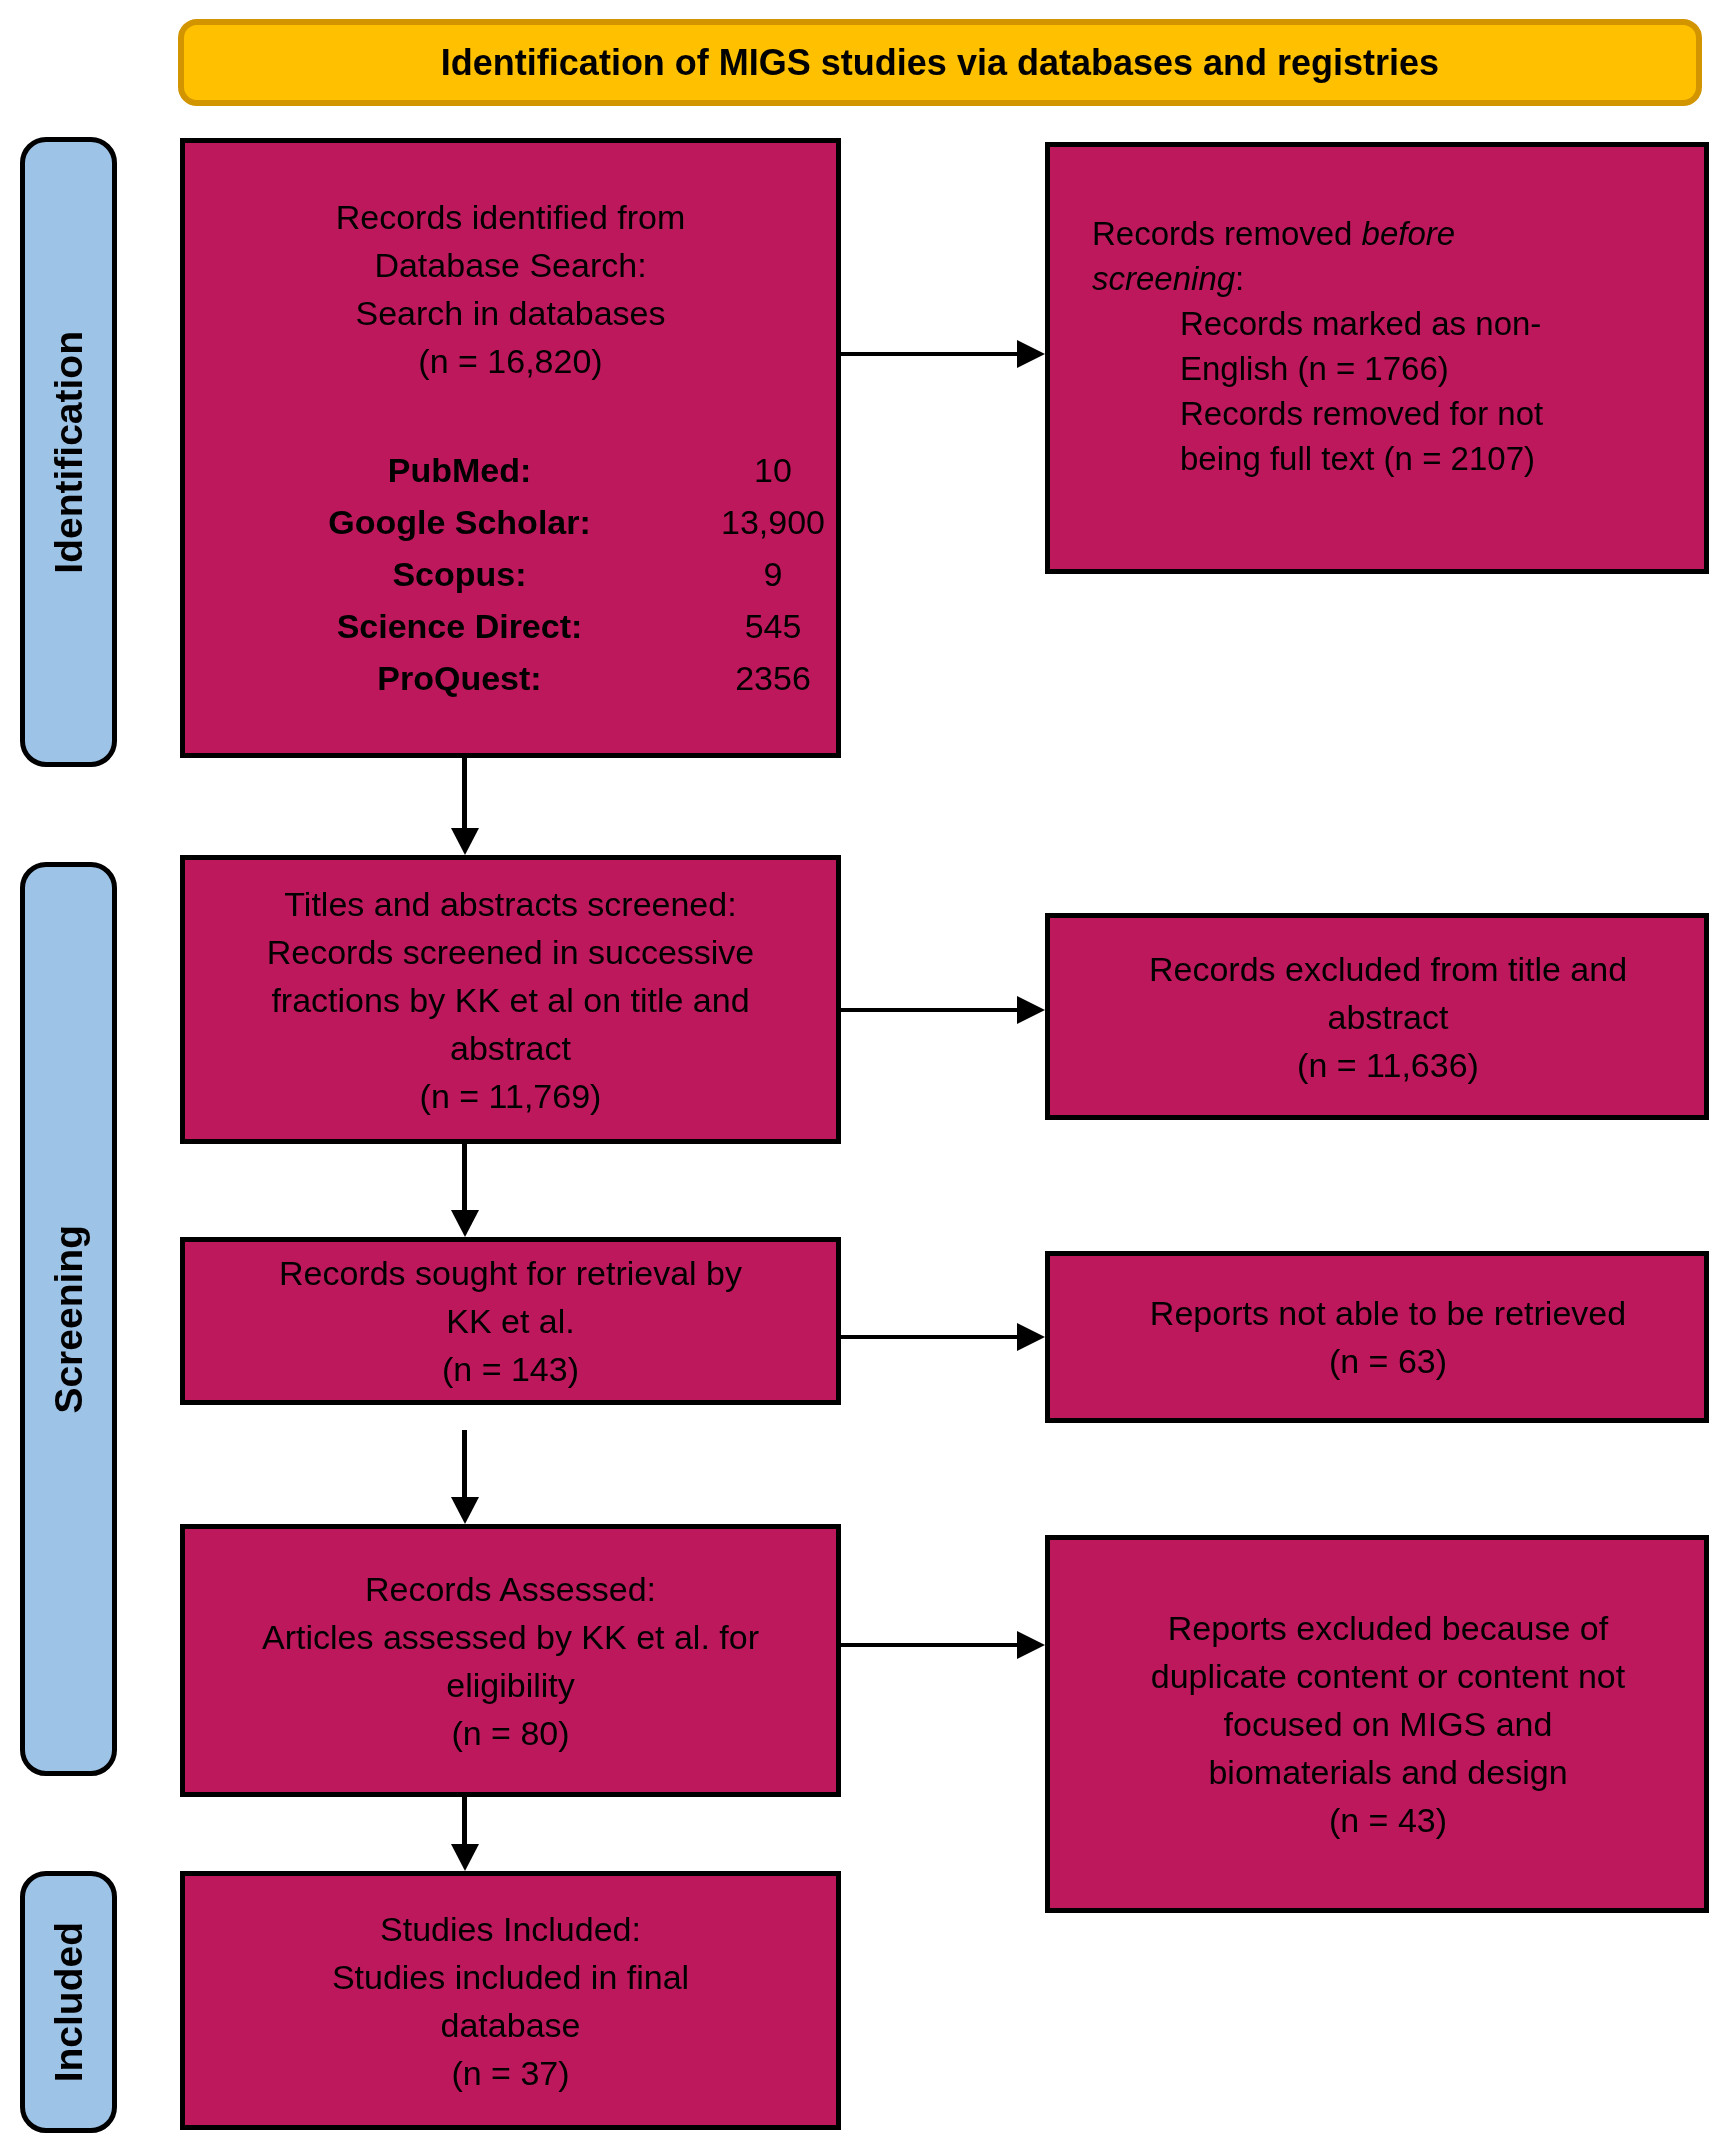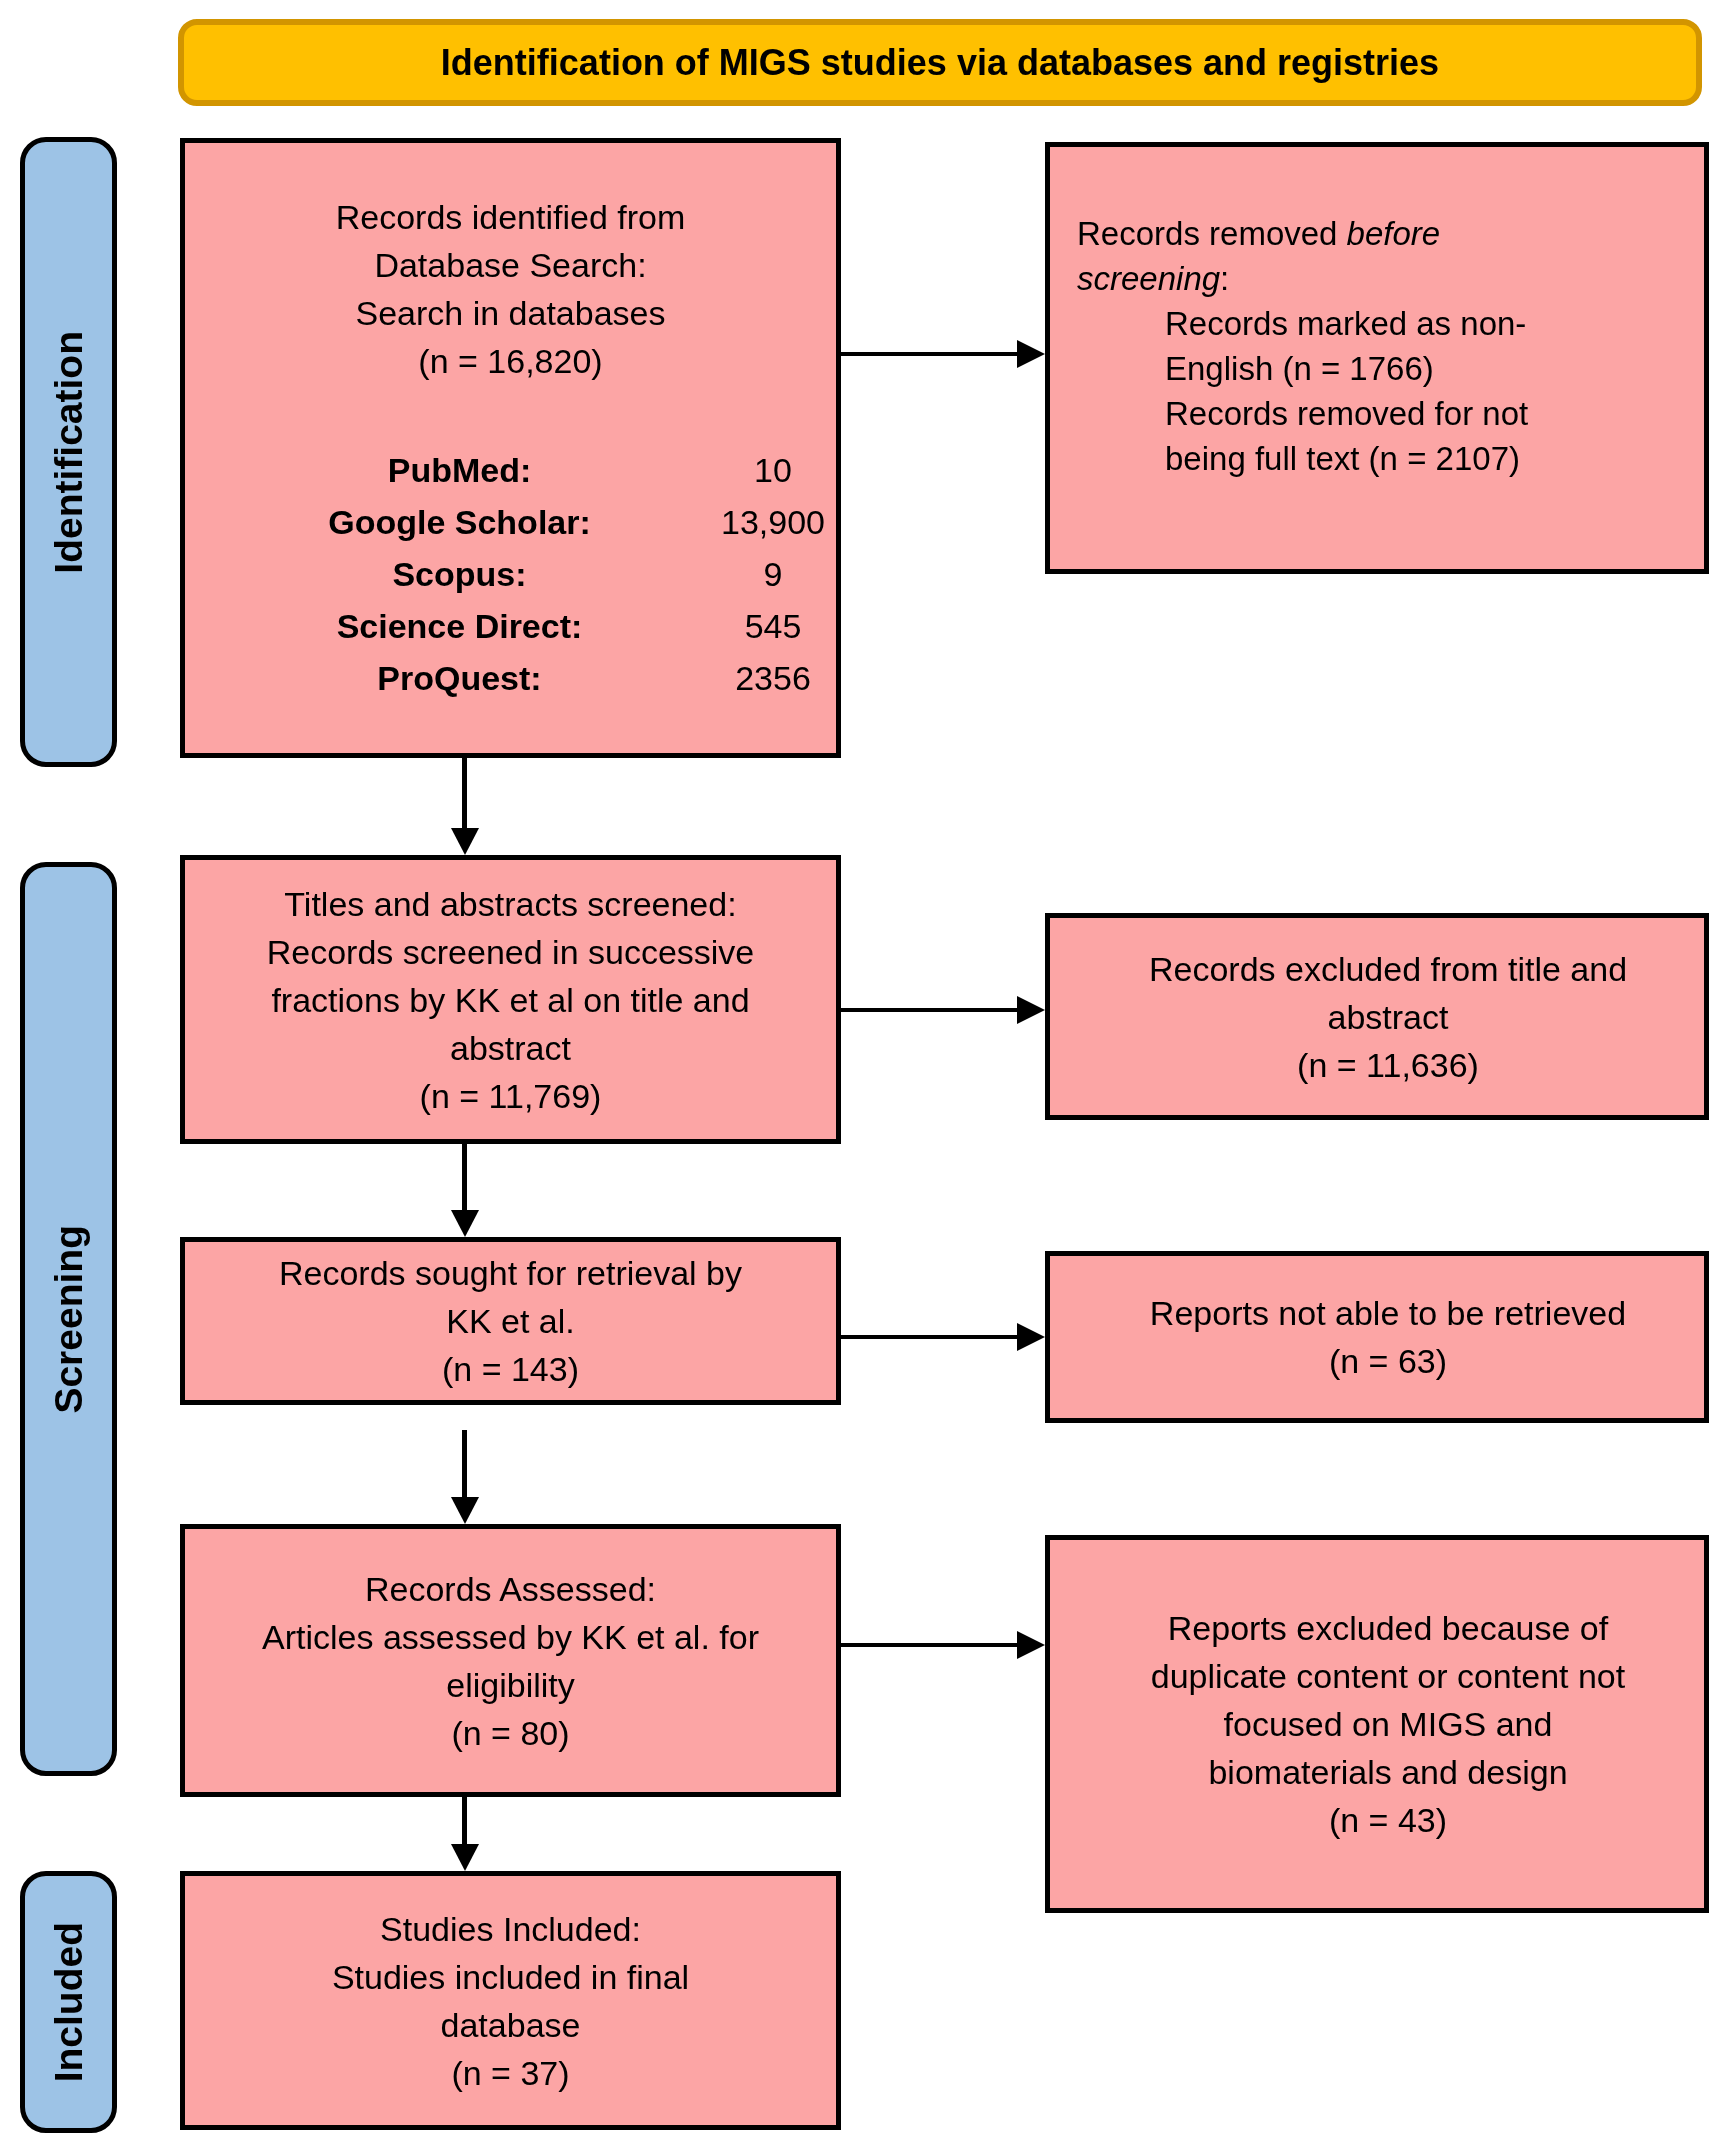--- a/index.html
+++ b/index.html
@@ -20,33 +20,33 @@
   }
   .stage .vtext {
     writing-mode:vertical-rl; transform:rotate(180deg);
     font-size:39px; font-weight:bold; white-space:nowrap;
   }
   .stage-identification { top:137px; height:630px; }
   .stage-screening     { top:862px; height:914px; }
   .stage-included      { top:1871px; height:262px; }
 
   .box {
-    position:absolute; box-sizing:border-box; background:#fca5a5;
+    position:absolute; box-sizing:border-box; background:#be185d;
     border:5.4px solid #000; display:flex; flex-direction:column;
     justify-content:center; font-size:34px; line-height:48px;
   }
   .box .line { white-space:nowrap; }
   .center { text-align:center; }
 
   .box-left  { left:180px;  width:661px; }
   .box-right { left:1045px; width:664px;padding-left:22px; }
 
   .box-identified { top:138px;  height:620px; }
   .box-removed    { top:142px;  height:432px;  justify-content:flex-start;
-                    padding:64px 80px 16px 27px; font-size:33px; line-height:45px;
+                    padding:64px 80px 16px 42px; font-size:33px; line-height:45px;
                     text-align:left; }
   .box-screened   { top:855px; height:289px; }
   .box-excluded-ta{ top:913px; height:207px; }
   .box-sought     { top:1237px; height:168px; }
   .box-notretr    { top:1251px; height:172px; }
   .box-assessed   { top:1524px; height:273px; }
   .box-excl-rep   { top:1535px; height:378px; }
   .box-included   { top:1871px; height:259px; }
 
   .src-list { margin-top:59px; }

